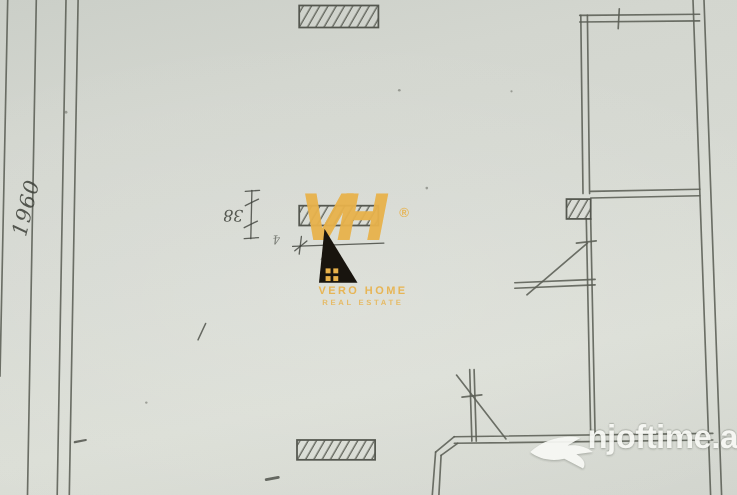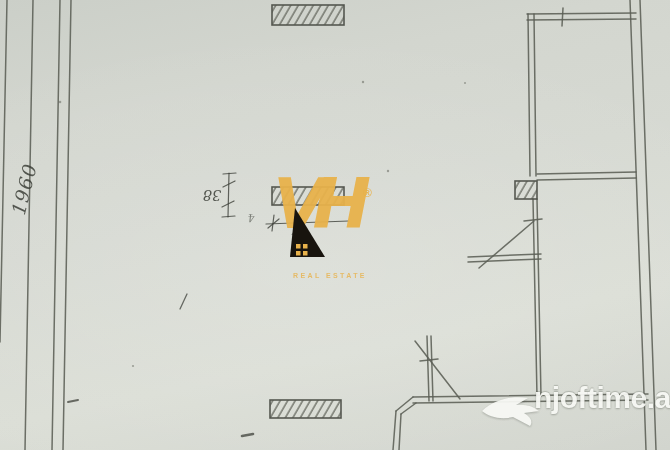--- a/index.html
+++ b/index.html
@@ -27,21 +27,21 @@
     text-align:center;transform:rotate(-76deg);opacity:.85;}
   .dim-38{left:199px;top:185px;width:26px;height:18px;font-size:14.5px;text-align:center;
     transform:rotate(180deg);opacity:.85;}
   .mark-4{left:243px;top:210px;width:16px;height:14px;font-size:11px;text-align:center;
     transform:rotate(175deg);opacity:.6;}
   .mark-47{left:288px;top:224px;width:20px;height:13px;font-size:10px;text-align:center;
     transform:rotate(182deg);opacity:.55;}
 
   .vero-logo{position:absolute;left:265px;top:175px;width:130px;height:110px;}
   .vh{position:absolute;left:8px;top:-6px;font-family:"DejaVu Sans", sans-serif;
-    font-weight:bold;font-style:italic;font-size:70px;line-height:1;letter-spacing:-.21em;
+    font-weight:bold;font-style:italic;font-size:58px;line-height:1;letter-spacing:-.21em;
     color:var(--gold,#e8b24b);opacity:.95;}
   .reg{position:absolute;left:98px;top:11px;font-size:12px;font-weight:bold;
     color:var(--gold,#e8b24b);opacity:.9;}
   .house{position:absolute;left:24px;top:31px;}
   .vero-title{position:absolute;left:0;top:84px;width:130px;text-align:center;
     font-size:10px;font-weight:bold;letter-spacing:2.2px;color:var(--gold,#e8b24b);opacity:.92;}
   .vero-sub{position:absolute;left:0;top:97px;width:130px;text-align:center;
     font-size:7px;font-weight:bold;letter-spacing:2.4px;color:var(--gold,#e8b24b);opacity:.8;}
 
   .njoftime{position:absolute;left:478px;top:378px;width:200px;height:50px;}
@@ -153,20 +153,21 @@
   <div class="vero-logo">
     <div class="vh">VH</div>
     <div class="reg">®</div>
     <svg class="house" width="40" height="54" viewBox="0 0 40 54">
       <polygon points="6,2 36,51 1,51" fill="var(--logo-black,#18140e)"></polygon>
       <rect x="7" y="38" width="4.5" height="4.5" fill="var(--gold,#e8b24b)"></rect>
       <rect x="14" y="38" width="4.5" height="4.5" fill="var(--gold,#e8b24b)"></rect>
       <rect x="7" y="45" width="4.5" height="4.5" fill="var(--gold,#e8b24b)"></rect>
       <rect x="14" y="45" width="4.5" height="4.5" fill="var(--gold,#e8b24b)"></rect>
     </svg>
+    <div class="vero-title">VERO HOME</div>
     <div class="vero-sub">REAL ESTATE</div>
   </div>
 
   <div class="njoftime">
     <svg class="bird" width="68" height="34" viewBox="0 0 68 34">
       <path fill="var(--watermark-white,#f8f9f5)" d="M2,18 C14,7 31,2 48,5 L36,12 C45,11 53,13 59,18 L44,20 C51,24 53,29 50,33 L33,24 C21,27 9,24 2,18 Z"></path>
     </svg>
     <div class="site">njoftime.al</div>
   </div>
 

